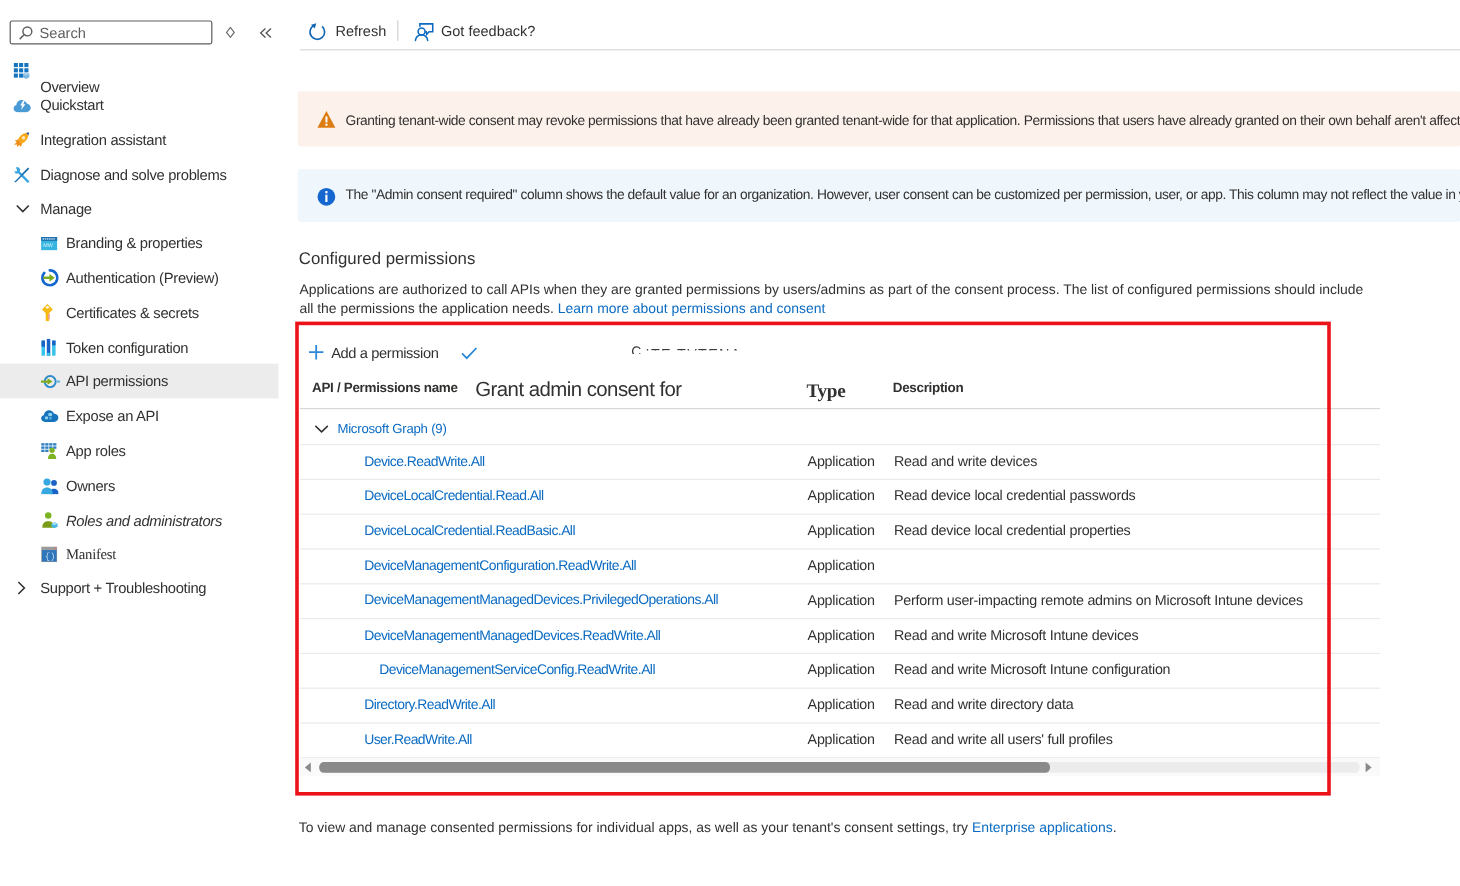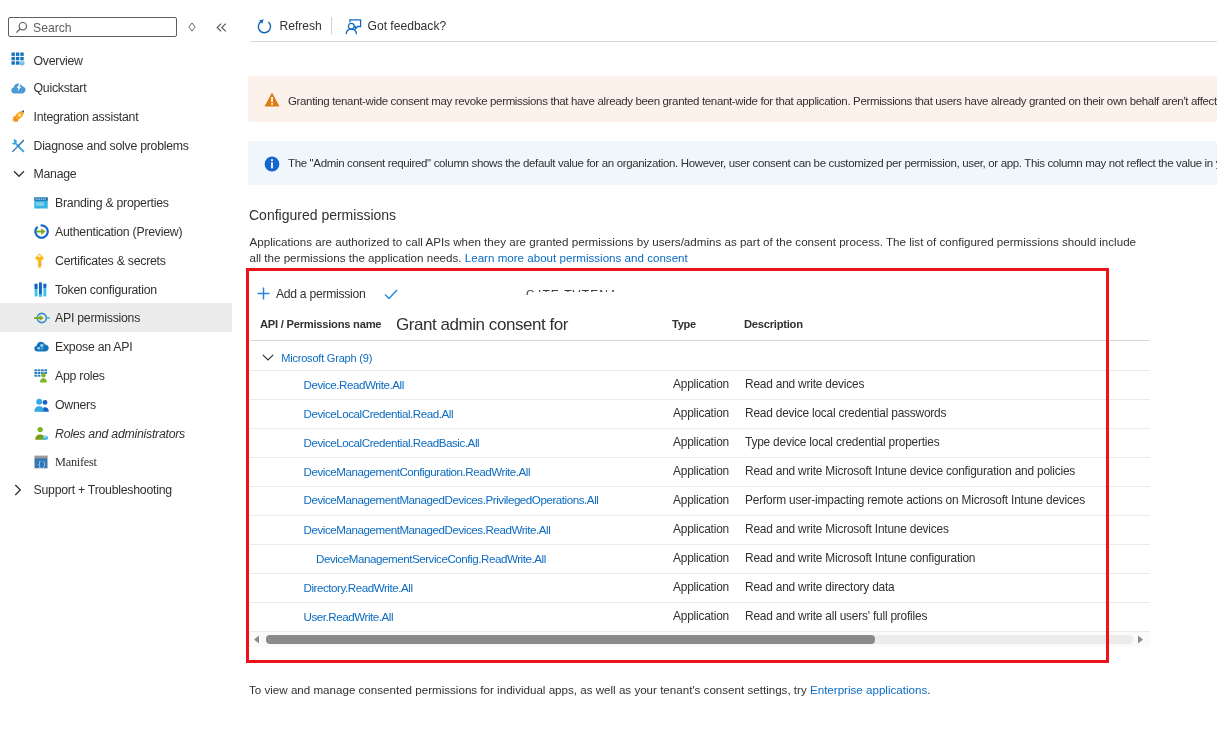--- a/index.html
+++ b/index.html
@@ -45,21 +45,21 @@
             <rect x="0.5" y="4.9" width="3.4" height="3.4"></rect>
             <rect x="4.9" y="4.9" width="3.4" height="3.4"></rect>
             <rect x="9.3" y="4.9" width="3.4" height="3.4"></rect>
             <rect x="0.5" y="9.3" width="3.4" height="3.4"></rect>
             <rect x="4.9" y="9.3" width="3.4" height="3.4"></rect>
           </g>
           <path d="M10.8 8.2 L13.5 9.6 V12.4 L10.8 13.8 L8.1 12.4 V9.6 Z" fill="#7db9e0"></path>
           <path d="M10.8 8.2 L13.5 9.6 L10.8 11 L8.1 9.6 Z" fill="#a9d3ef"></path>
         </svg>
       </div>
-<span class="t nav" style="left:33.5px;top:54px;">Overview</span>
+<span class="t nav" style="left:33.5px;top:66px;">Overview</span>
 <div class="abs" style="left:11px;top:81.5px;">
         <svg width="15" height="12" viewBox="0 0 15 12">
           <path d="M3.6 11.5 C1.6 11.5 0.3 10.2 0.3 8.5 C0.3 7 1.3 5.9 2.7 5.6 C2.8 3.3 4.7 1.4 7.1 1.4 C9 1.4 10.6 2.5 11.3 4.2 C13.1 4.4 14.6 5.9 14.6 7.8 C14.6 9.8 13 11.5 10.9 11.5 Z" fill="#4a9ad5"></path>
           <path d="M8.2 1.8 L5.9 6 H7.5 L6.6 9.6 L10.2 4.8 H8.4 L9.8 1.8 Z" fill="#fff"></path>
         </svg>
       </div>
 <span class="t nav" style="left:33.5px;top:80.5px;">Quickstart</span>
 <div class="abs" style="left:11px;top:109.0px;">
         <svg width="15" height="15" viewBox="0 0 15 15">
           <path d="M13.2 1.2 L10.6 1.9 L12.7 4 Z" fill="#1b4a8a"></path>
@@ -230,47 +230,46 @@
       <path d="M1 5.5 L5 9.5 L13 1" fill="none" stroke="#2b88d8" stroke-width="1.5"></path>
     </svg>
 <span class="t" style="left:396px;top:287px;font-size:17px;letter-spacing:-0.45px;margin-top:28px;">Grant admin consent for</span>
 <div class="abs" style="left:526px;top:288px;width:10px;height:7px;overflow:hidden;">
       <span style="position:absolute;left:0;top:-0.5px;font-size:11.5px;color:#3a3a3a;">C</span>
     </div>
 <div class="abs" style="left:538px;top:288.5px;width:76px;height:3.6px;overflow:hidden;">
       <span style="position:absolute;left:0;top:-0.7px;font-size:12px;color:#3a3a3a;letter-spacing:1.1px;white-space:nowrap;">ITE TVTENANT</span>
     </div>
 <span class="t" style="left:260px;top:317.5px;font-size:11.2px;font-weight:bold;letter-spacing:-0.25px;">API / Permissions name</span>
-<span class="t" style="left:672px;top:317.5px;font-size:11px;font-weight:bold;letter-spacing:-0.25px;">Type</span>
+<span class="t" style="left:672px;top:317.5px;font-size:16px;font-weight:bold;letter-spacing:-0.25px;font-family:Liberation Serif, serif;">Type</span>
 <span class="t" style="left:744px;top:317.5px;font-size:11.2px;font-weight:bold;letter-spacing:-0.25px;">Description</span>
 <div class="hdiv" style="left:250px;top:340px;width:900px;background:#d8d8d8;"></div>
 <svg class="abs" style="left:262px;top:354px;" width="12" height="7" viewBox="0 0 12 7">
       <path d="M0.8 0.9 L6 5.9 L11.2 0.9" fill="none" stroke="#323130" stroke-width="1.2"></path>
     </svg>
 <span class="t link" style="left:281.2px;top:351.5px;font-size:11px;letter-spacing:-0.2px;">Microsoft Graph (9)</span>
 <div class="hdiv" style="left:250px;top:370px;width:900px;"></div>
 <span class="t link plink" style="left:303.5px;top:377.8px;">Device.ReadWrite.All</span>
 <span class="t cell" style="left:673px;top:377.3px;">Application</span>
 <span class="t cell" style="left:745px;top:377.3px;">Read and write devices</span>
 <div class="hdiv" style="left:250px;top:399.3px;width:900px;"></div>
 <span class="t link plink" style="left:303.5px;top:406.8px;">DeviceLocalCredential.Read.All</span>
 <span class="t cell" style="left:673px;top:406.3px;">Application</span>
 <span class="t cell" style="left:745px;top:406.3px;">Read device local credential passwords</span>
 <div class="hdiv" style="left:250px;top:428.3px;width:900px;"></div>
 <span class="t link plink" style="left:303.5px;top:435.8px;">DeviceLocalCredential.ReadBasic.All</span>
 <span class="t cell" style="left:673px;top:435.3px;">Application</span>
-<span class="t cell" style="left:745px;top:435.3px;">Type device local credential properties</span>
+<span class="t cell" style="left:745px;top:435.3px;">Read device local credential properties</span>
 <div class="hdiv" style="left:250px;top:457.3px;width:900px;"></div>
 <span class="t link plink" style="left:303.5px;top:464.8px;">DeviceManagementConfiguration.ReadWrite.All</span>
 <span class="t cell" style="left:673px;top:464.3px;">Application</span>
-<span class="t cell" style="left:745px;top:464.3px;">Read and write Microsoft Intune device configuration and policies</span>
 <div class="hdiv" style="left:250px;top:486.3px;width:900px;"></div>
 <span class="t link plink" style="left:303.5px;top:493px;">DeviceManagementManagedDevices.PrivilegedOperations.All</span>
 <span class="t cell" style="left:673px;top:493.3px;">Application</span>
-<span class="t cell" style="left:745px;top:493.3px;">Perform user-impacting remote actions on Microsoft Intune devices</span>
+<span class="t cell" style="left:745px;top:493.3px;">Perform user-impacting remote admins on Microsoft Intune devices</span>
 <div class="hdiv" style="left:250px;top:515.3px;width:900px;"></div>
 <span class="t link plink" style="left:303.5px;top:522.8px;">DeviceManagementManagedDevices.ReadWrite.All</span>
 <span class="t cell" style="left:673px;top:522.3px;">Application</span>
 <span class="t cell" style="left:745px;top:522.3px;">Read and write Microsoft Intune devices</span>
 <div class="hdiv" style="left:250px;top:544.3px;width:900px;"></div>
 <span class="t link plink" style="left:316px;top:551.8px;">DeviceManagementServiceConfig.ReadWrite.All</span>
 <span class="t cell" style="left:673px;top:551.3px;">Application</span>
 <span class="t cell" style="left:745px;top:551.3px;">Read and write Microsoft Intune configuration</span>
 <div class="hdiv" style="left:250px;top:573.3px;width:900px;"></div>
 <span class="t link plink" style="left:303.5px;top:580.8px;">Directory.ReadWrite.All</span>

